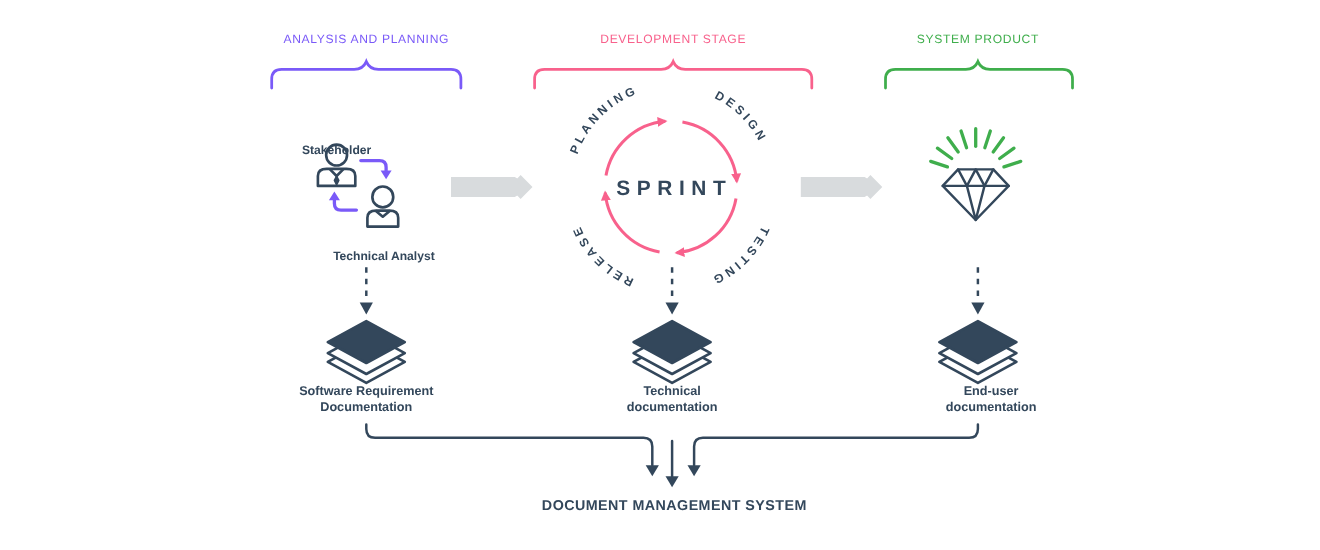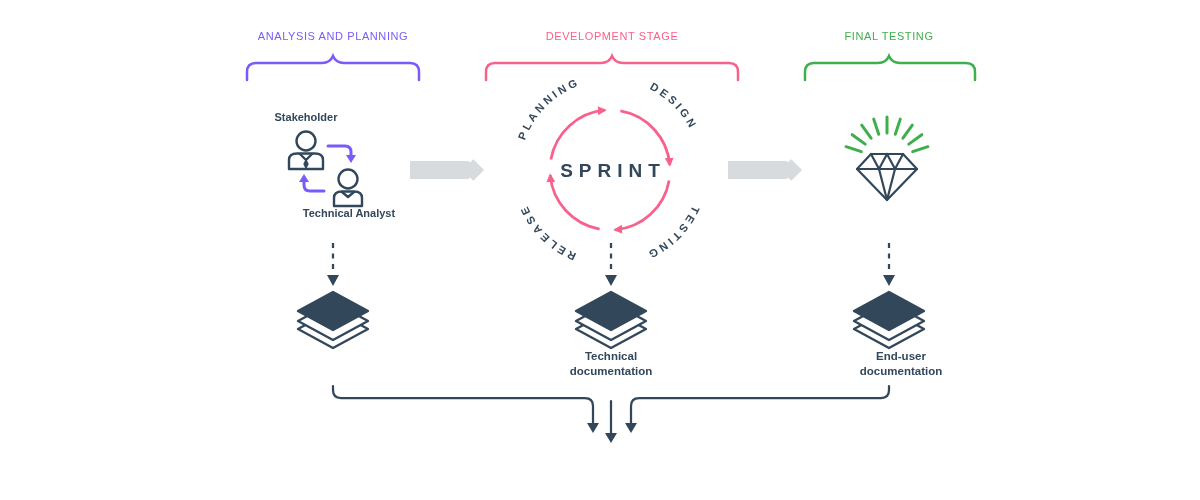--- a/index.html
+++ b/index.html
@@ -12,21 +12,21 @@
   }
   .abs{position:absolute;}
   .center-x{transform:translateX(-50%);}
   .section-header{
     font-size:11px;font-weight:normal;letter-spacing:.6px;white-space:nowrap;
   }
   .hdr-purple{color:#7A5AF8;}
   .hdr-pink{color:#F8618C;}
   .hdr-green{color:#3FAE4C;}
   .navy-label{
-    color:#33475B;font-size:11px;font-weight:bold;white-space:nowrap;
+    color:#33475B;font-size:11px;font-weight:bold;white-space:nowrap;margin-top:20px;
   }
   .doc-label{
     color:#33475B;font-size:11.5px;font-weight:bold;text-align:center;
     line-height:15px;white-space:nowrap;
   }
   .dms-title{
     color:#33475B;font-size:13px;font-weight:bold;letter-spacing:.4px;white-space:nowrap;
   }
   svg{position:absolute;left:0;top:0;}
   .sprint-text{
@@ -155,27 +155,32 @@
       <path d="M587,423 L599,423 L593,433 Z" fill="#33475B" stroke="none"></path>
       <path d="M889,386 L889,390 Q889,398 881,398 L639,398 Q631,398 631,406 L631,423"></path>
       <path d="M625,423 L637,423 L631,433 Z" fill="#33475B" stroke="none"></path>
       <path d="M611,401 L611,433"></path>
       <path d="M605,433 L617,433 L611,443 Z" fill="#33475B" stroke="none"></path>
     </g>
   </svg>
 
   <div class="abs center-x section-header hdr-purple" style="left:333px;top:30px;">ANALYSIS AND PLANNING</div>
   <div class="abs center-x section-header hdr-pink" style="left:612px;top:30px;text-align:right;">DEVELOPMENT STAGE</div>
-  <div class="abs center-x section-header hdr-green" style="left:889px;top:30px;">FINAL TESTING</div>
+  <div class="abs center-x section-header hdr-green" style="left:889px;top:30px;">SYSTEM PRODUCT</div>
 
   <div class="abs center-x navy-label" style="left:306px;top:111px;">Stakeholder</div>
   <div class="abs center-x navy-label" style="left:349px;top:207px;">Technical Analyst</div>
 
+  <div class="abs center-x doc-label" style="left:333px;top:349px;">
+    <div>Software Requirement</div>
+    <div>Documentation</div>
+  </div>
   <div class="abs center-x doc-label" style="left:611px;top:349px;">
     <div>Technical</div>
     <div>documentation</div>
   </div>
   <div class="abs center-x doc-label" style="left:901px;top:349px;">
     <div>End-user</div>
     <div>documentation</div>
   </div>
 
+  <div class="abs center-x dms-title" style="left:613px;top:452px;">DOCUMENT MANAGEMENT SYSTEM</div>
 </div>
 
 </body></html>

